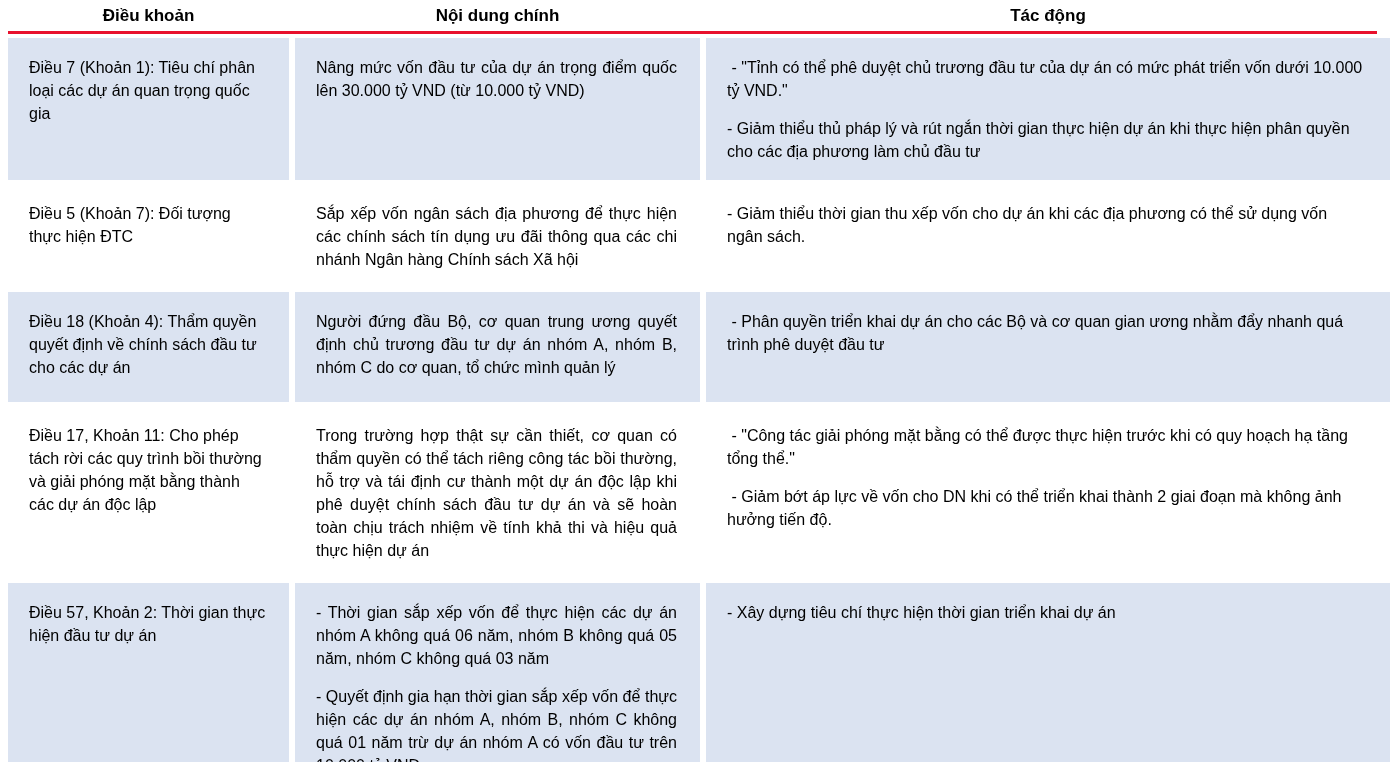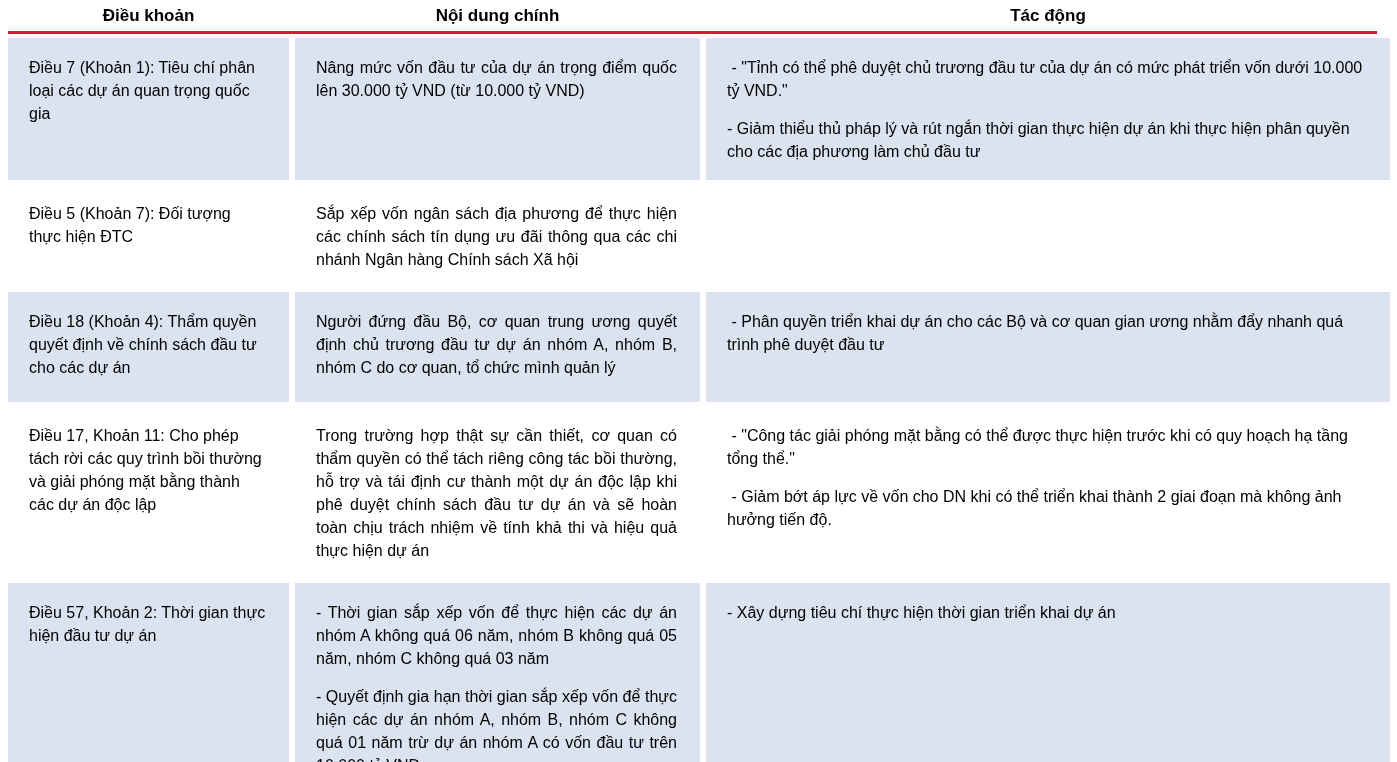--- a/index.html
+++ b/index.html
@@ -95,20 +95,21 @@
   </div>
 
   <div class="grid-row row r1">
     <div class="cell dk">
       <p>Điều 5 (Khoản 7): Đối tượng thực hiện ĐTC</p>
     </div>
     <div class="cell nd">
       <p>Sắp xếp vốn ngân sách địa phương để thực hiện các chính sách tín dụng ưu đãi thông qua các chi nhánh Ngân hàng Chính sách Xã hội</p>
     </div>
     <div class="cell td">
+      <p>- Giảm thiểu thời gian thu xếp vốn cho dự án khi các địa phương có thể sử dụng vốn ngân sách.</p>
     </div>
   </div>
 
   <div class="grid-row row alt r2">
     <div class="cell dk">
       <p>Điều 18 (Khoản 4): Thẩm quyền quyết định về chính sách đầu tư cho các dự án</p>
     </div>
     <div class="cell nd">
       <p>Người đứng đầu Bộ, cơ quan trung ương quyết định chủ trương đầu tư dự án nhóm A, nhóm B, nhóm C do cơ quan, tổ chức mình quản lý</p>
     </div>

